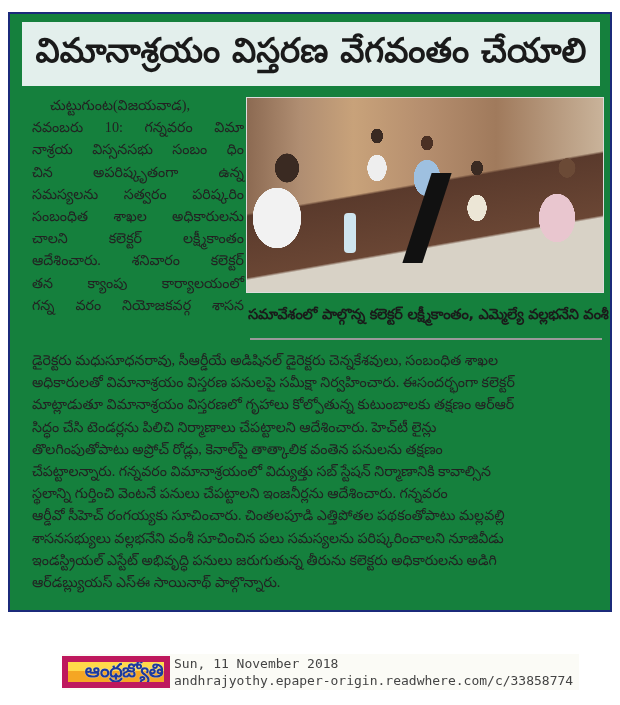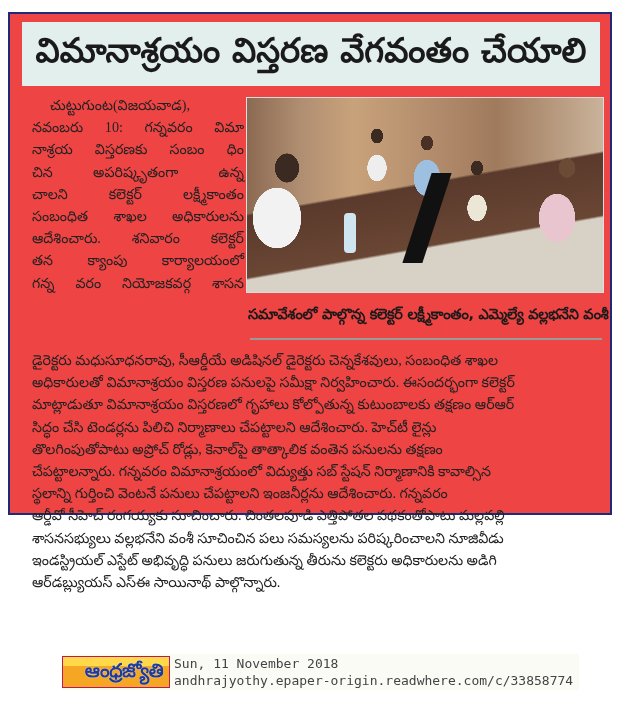--- a/index.html
+++ b/index.html
@@ -1,21 +1,21 @@
 <!DOCTYPE html>
 <html><head>
   <meta charset="utf-8">
   <style>
     * { margin: 0; padding: 0; box-sizing: border-box; }
     html, body { width: 620px; height: 705px; background: #ffffff; overflow: hidden; }
     body { position: relative; font-family: "DejaVu Sans", sans-serif; color: #222; }
 
     .frame {
-      position: absolute; left: 8px; top: 12px; width: 604px; height: 503px;
-      border: 2px solid #1b2a7a; background: #ef4444;
+      position: absolute; left: 8px; top: 12px; width: 604px; height: 600px;
+      border: 2px solid #1b2a7a; background: #15803d;
     }
     .headline-band {
       position: absolute; left: 12px; top: 8px; width: 578px; height: 64px;
       background: #e3efec;
       display: flex; align-items: center; justify-content: center;
     }
     .headline {
       font-family: "DejaVu Sans", sans-serif; font-weight: bold;
       font-size: 34px; color: #1a1a1a; letter-spacing: 0px; white-space: nowrap;
     }
@@ -72,21 +72,21 @@
     }
     .col-full p { text-align: justify; }
 
     .footer {
       position: absolute; left: 52px; top: 640px; height: 36px;
       display: flex; align-items: center; gap: 4px; background: #fbfbf6;
       padding-right: 6px;
     }
     .logo {
       width: 108px; height: 32px; background: #f5a623;
-      border: 1px solid #be185d;
+      border: 6px solid #be185d;
       display: flex; align-items: center; justify-content: center;
       position: relative; overflow: hidden; padding-left: 16px;
     }
     .logo::before {
       content: ""; position: absolute; left: 0; right: 0; top: 0; height: 9px;
       background: #ffd94a;
     }
     .logo-text {
       position: relative; font-weight: bold; font-size: 19px; color: #1e3a9a;
       font-family: "DejaVu Sans", sans-serif; letter-spacing: -0.5px;
@@ -102,24 +102,25 @@
 
 <div class="frame">
 
   <div class="headline-band">
     <h1 class="headline">విమానాశ్రయం విస్తరణ వేగవంతం చేయాలి</h1>
   </div>
 
   <div class="col-left body-text">
     <p class="first">చుట్టుగుంట(విజయవాడ),</p>
     <p>నవంబరు 10: గన్నవరం విమా</p>
-    <p>నాశ్రయ విస్తరణకు సంబం ధిం</p>
+    <p>నాశ్రయ విస్సనసభు సంబం ధిం</p>
     <p>చిన అపరిష్కృతంగా ఉన్న</p>
+    <p>సమస్యలను సత్వరం పరిష్కరిం</p>
+    <p>సంబంధిత శాఖల అధికారులను</p>
     <p>చాలని కలెక్టర్ లక్ష్మీకాంతం</p>
-    <p>సంబంధిత శాఖల అధికారులను</p>
     <p>ఆదేశించారు. శనివారం కలెక్టర్</p>
     <p>తన క్యాంపు కార్యాలయంలో</p>
     <p>గన్న వరం నియోజకవర్గ శాసన</p>
   </div>
 
   <div class="photo">
     <div class="monitor"></div>
     <div class="bottle"></div>
   </div>
 

